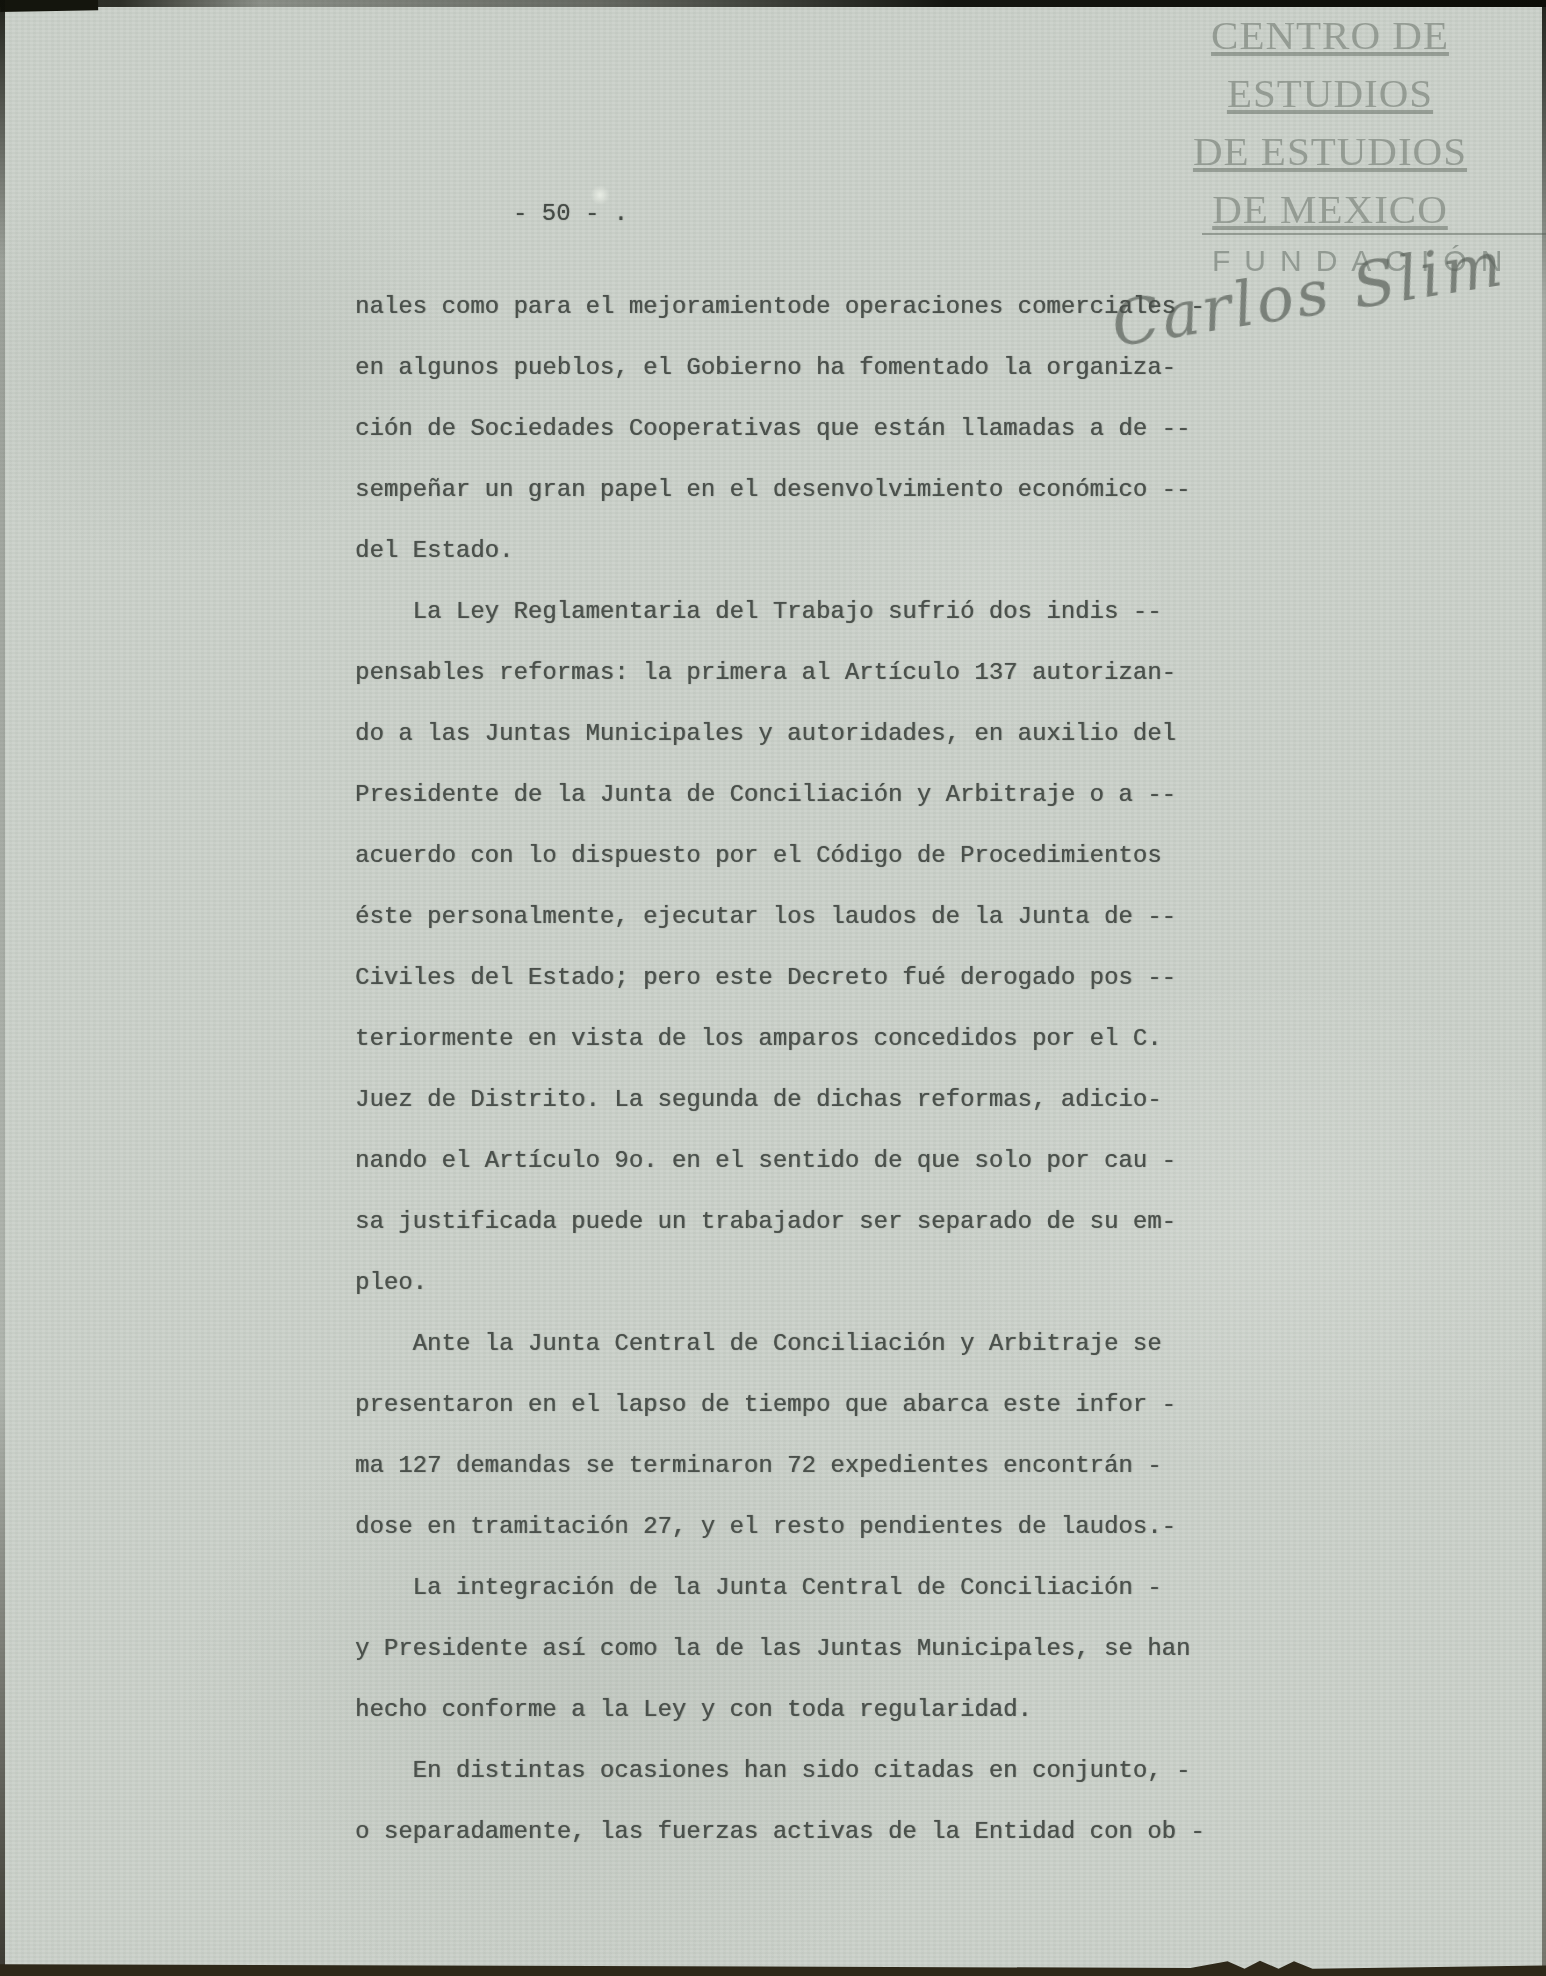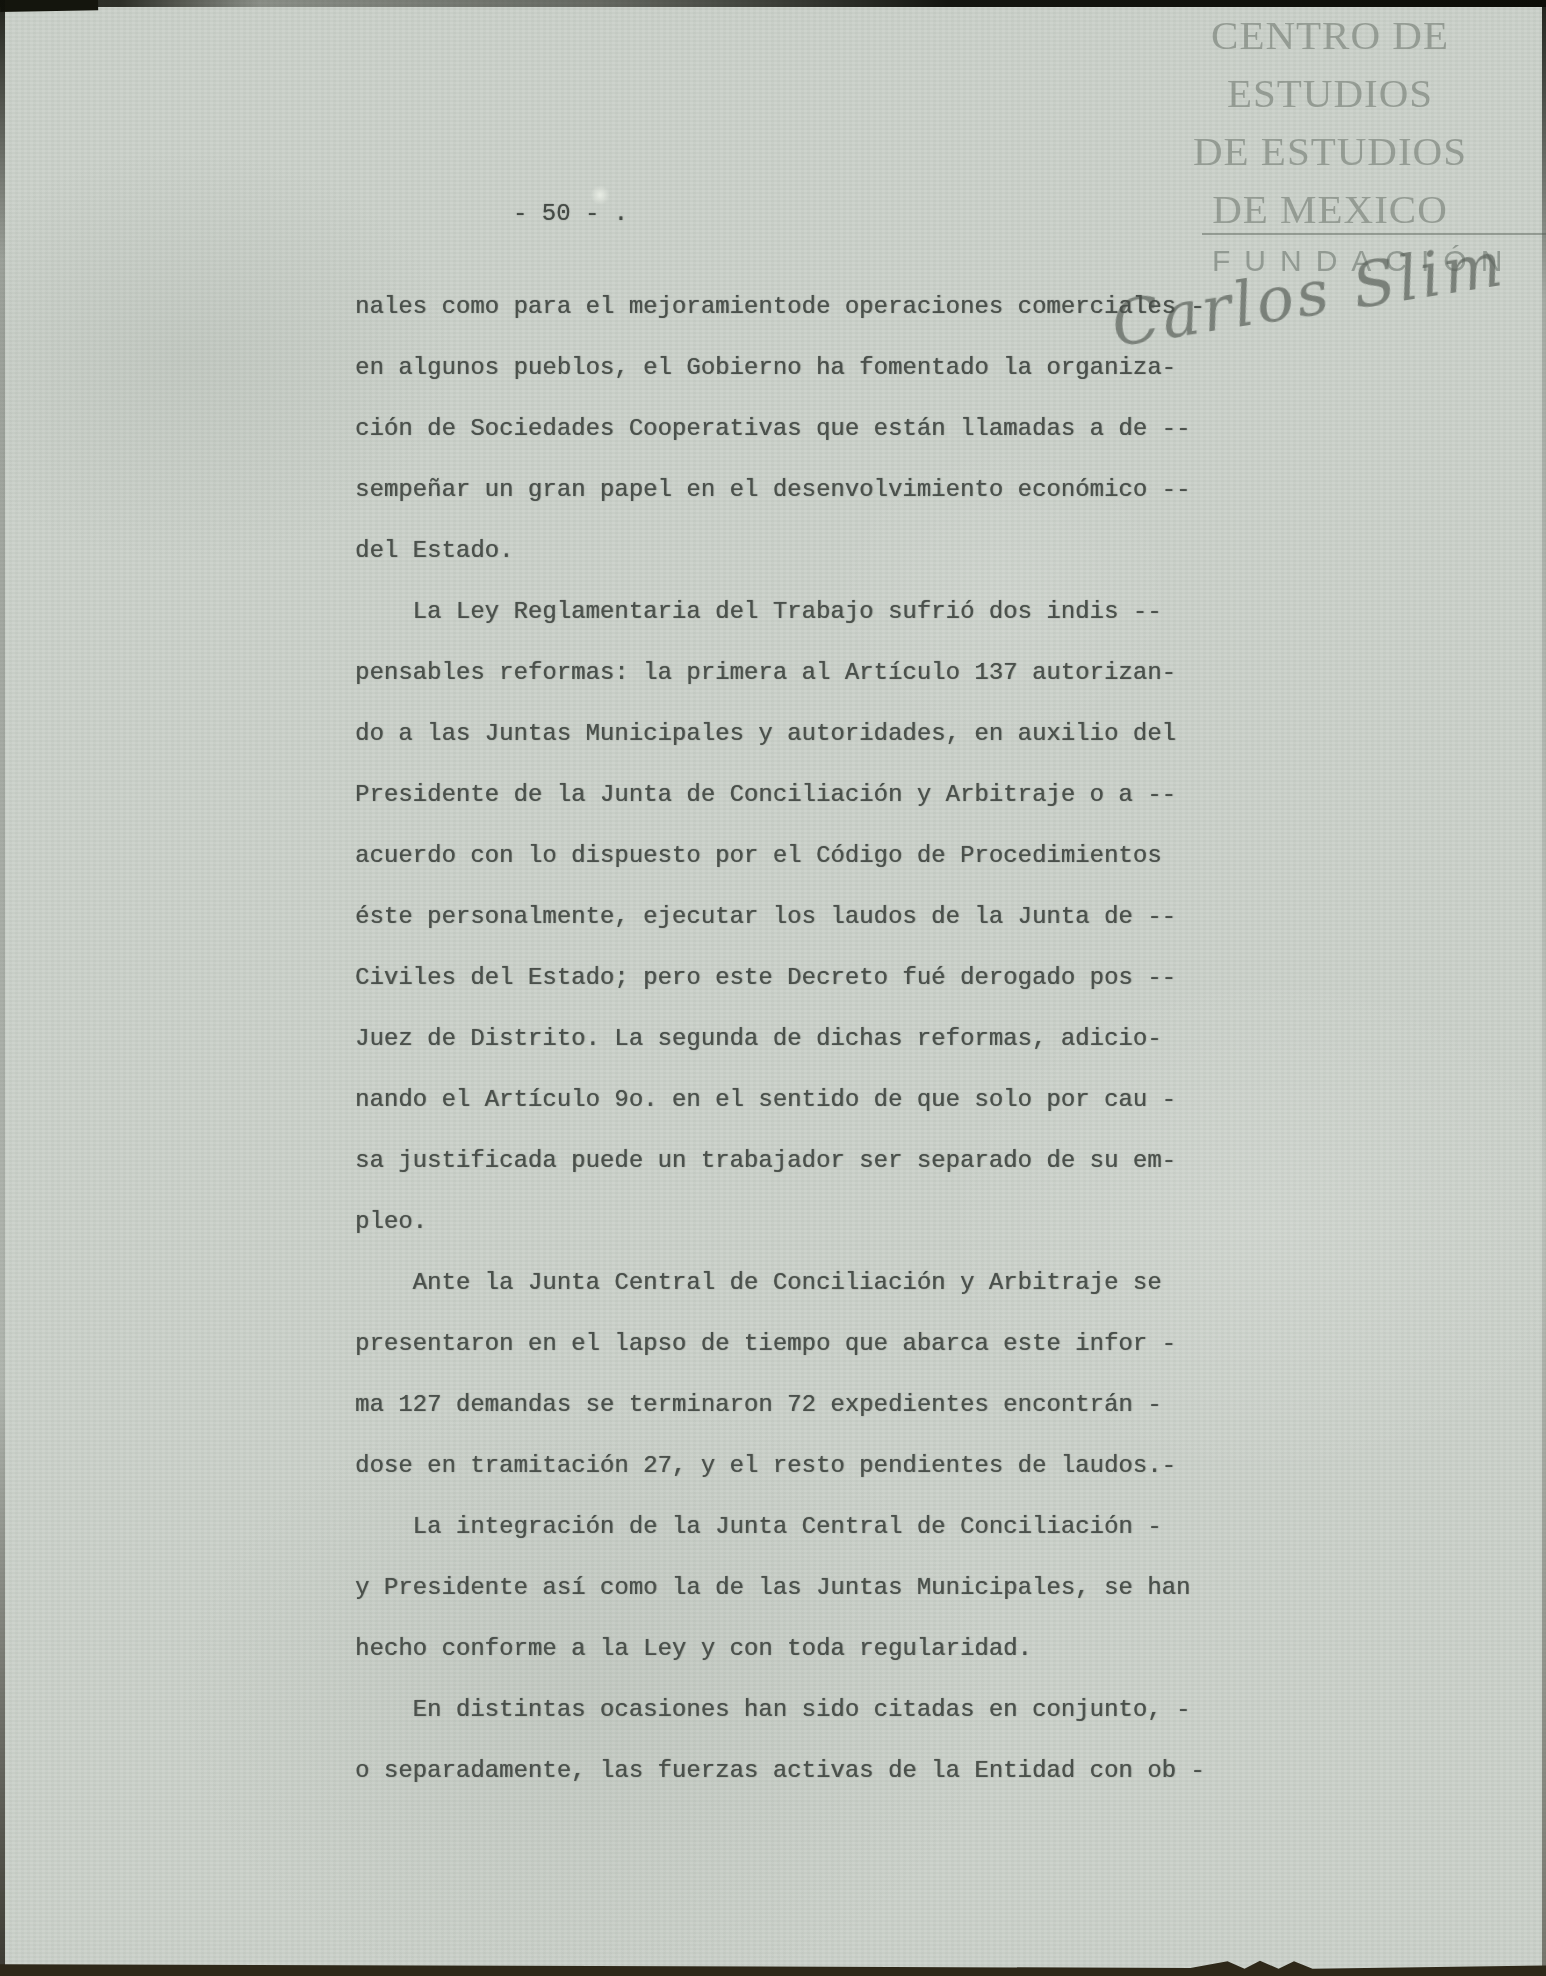--- a/index.html
+++ b/index.html
@@ -24,21 +24,21 @@
   .edge-left{position:absolute;top:0;left:0;width:5px;height:100%;
     background:linear-gradient(180deg, rgba(16,17,10,0.9), rgba(16,17,10,0.25) 260px, rgba(16,17,10,0.15) 70%, rgba(24,20,12,0.8));}
   .edge-right{position:absolute;top:0;right:0;width:4px;height:100%;
     background:linear-gradient(180deg, rgba(14,15,9,0.9), rgba(14,15,9,0.2) 300px, rgba(14,15,9,0.08) 60%, rgba(30,25,14,0.5));}
   .edge-bottom{position:absolute;left:0;bottom:0;width:1546px;height:18px;background:#2e2819;
     clip-path:polygon(0 35%, 77% 55%, 79.4% 18%, 80.5% 60%, 81.5% 15%, 82.7% 60%, 83.7% 18%, 84.9% 60%, 100% 42%, 100% 100%, 0 100%);}
   .corner-tl{position:absolute;top:0;left:0;width:98px;height:12px;background:#14150d;transform:rotate(-1deg);transform-origin:left top;}
 
   
   .watermark{position:absolute;top:6px;left:1160px;width:340px;text-align:center;
-    color:rgba(76,86,77,0.42);pointer-events:none;}
+    color:rgba(76,86,77,0.42);pointer-events:none;text-decoration:underline;}
   .wm-line{font-family:"Liberation Serif", serif;font-size:41px;line-height:58px;letter-spacing:1px;white-space:nowrap;}
   .wm-rule{position:absolute;top:233px;left:1202px;width:350px;height:2px;background:rgba(82,92,82,0.45);}
   .wm-foundation{position:absolute;top:244px;left:1212px;white-space:nowrap;
     font-family:"Liberation Sans", sans-serif;font-size:30px;letter-spacing:14px;color:rgba(86,96,87,0.48);}
   .signature{position:absolute;top:288px;left:1118px;white-space:nowrap;
     font-family:"DejaVu Serif", serif;font-style:italic;font-size:62px;letter-spacing:3px;
     color:rgba(92,99,92,0.72);transform:rotate(-9deg);transform-origin:left bottom;
     filter:blur(0.4px);}
 
   
@@ -81,20 +81,21 @@
       <div class="tline">ción de Sociedades Cooperativas que están llamadas a de --</div>
       <div class="tline">sempeñar un gran papel en el desenvolvimiento económico --</div>
       <div class="tline">del Estado.</div>
       <div class="tline">    La Ley Reglamentaria del Trabajo sufrió dos indis --</div>
       <div class="tline">pensables reformas: la primera al Artículo 137 autorizan-</div>
       <div class="tline">do a las Juntas Municipales y autoridades, en auxilio del</div>
       <div class="tline">Presidente de la Junta de Conciliación y Arbitraje o a --</div>
       <div class="tline">acuerdo con lo dispuesto por el Código de Procedimientos</div>
       <div class="tline">éste personalmente, ejecutar los laudos de la Junta de --</div>
       <div class="tline">Civiles del Estado; pero este Decreto fué derogado pos --</div>
+      <div class="tline">teriormente en vista de los amparos concedidos por el C.</div>
       <div class="tline">Juez de Distrito. La segunda de dichas reformas, adicio-</div>
       <div class="tline">nando el Artículo 9o. en el sentido de que solo por cau -</div>
       <div class="tline">sa justificada puede un trabajador ser separado de su em-</div>
       <div class="tline">pleo.</div>
       <div class="tline">    Ante la Junta Central de Conciliación y Arbitraje se</div>
       <div class="tline">presentaron en el lapso de tiempo que abarca este infor -</div>
       <div class="tline">ma 127 demandas se terminaron 72 expedientes encontrán -</div>
       <div class="tline">dose en tramitación 27, y el resto pendientes de laudos.-</div>
       <div class="tline">    La integración de la Junta Central de Conciliación -</div>
       <div class="tline">y Presidente así como la de las Juntas Municipales, se han</div>

